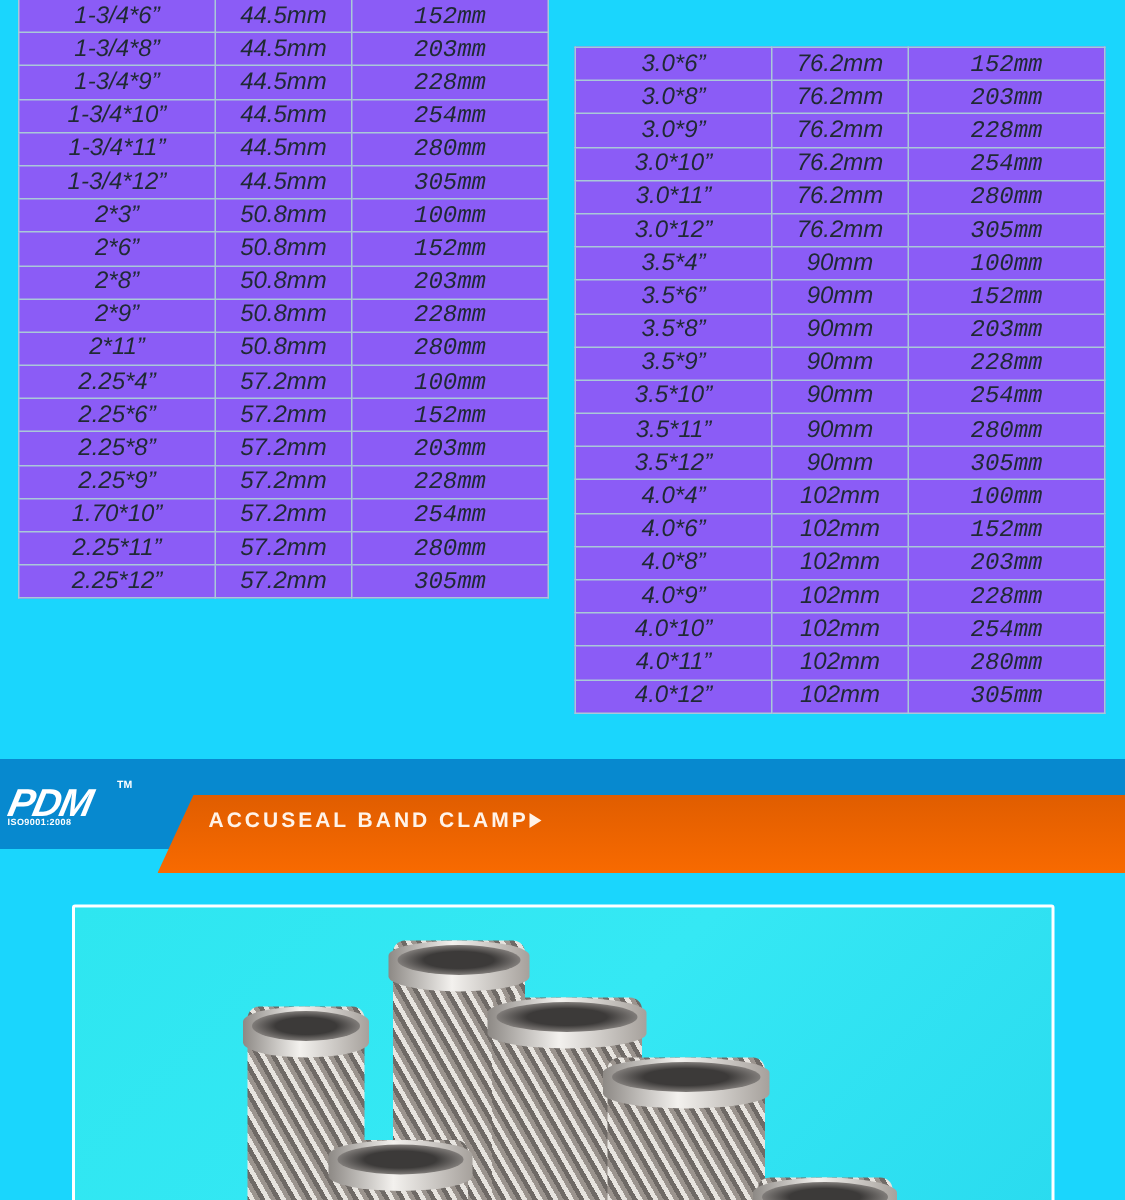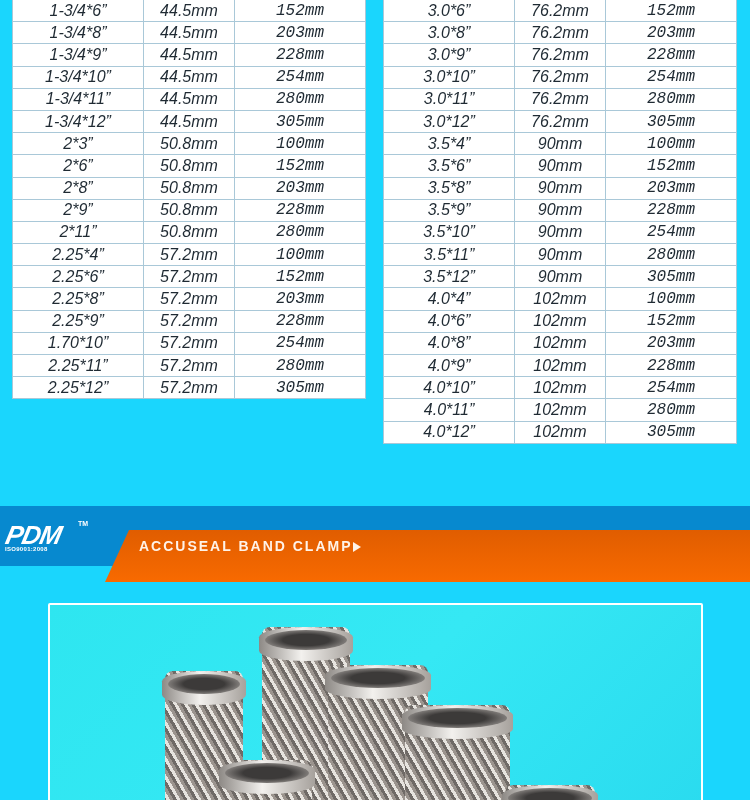--- a/index.html
+++ b/index.html
@@ -4,24 +4,24 @@
 <style>
   html, body { margin:0; padding:0; }
   body {
     width:750px; height:800px; overflow:hidden; position:relative;
     background:#1ad6fd;
     font-family:"Liberation Sans", sans-serif;
   }
   .spec-table {
     position:absolute; top:-1px;
     border-collapse:collapse;
-    background:#ffffff;
+    background:#8b5cf6;
   }
   .spec-table.left { left:12px; }
-  .spec-table.right { left:383px; }
+  .spec-table.right { left:383px;margin-top:32px; }
   .spec-table td {
     height:21.2px; padding:0;
     border:1px solid #a9c8d8;
     text-align:center; vertical-align:middle;
     font-style:italic; font-size:16px; color:#1f2a33;
     line-height:20px;
   }
   .spec-table td.c1 { width:130px; }
   .spec-table td.c2 { width:90px; }
   .spec-table td.c3 { width:130px;font-family:Liberation Mono, monospace; }

